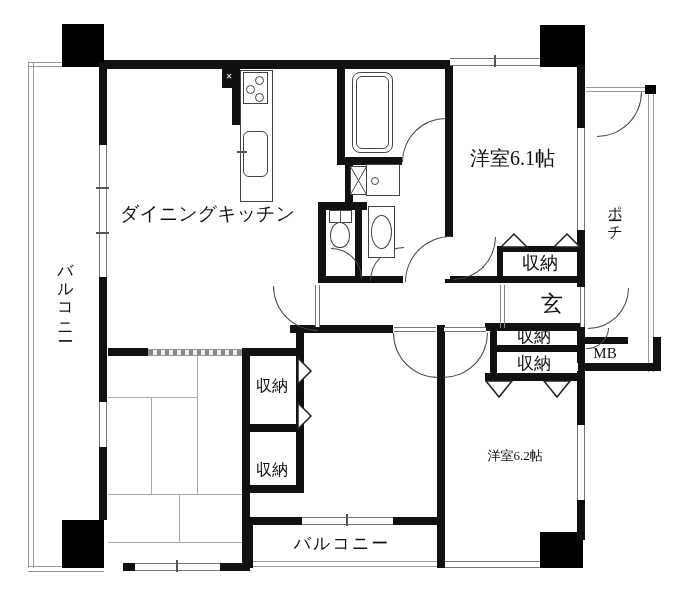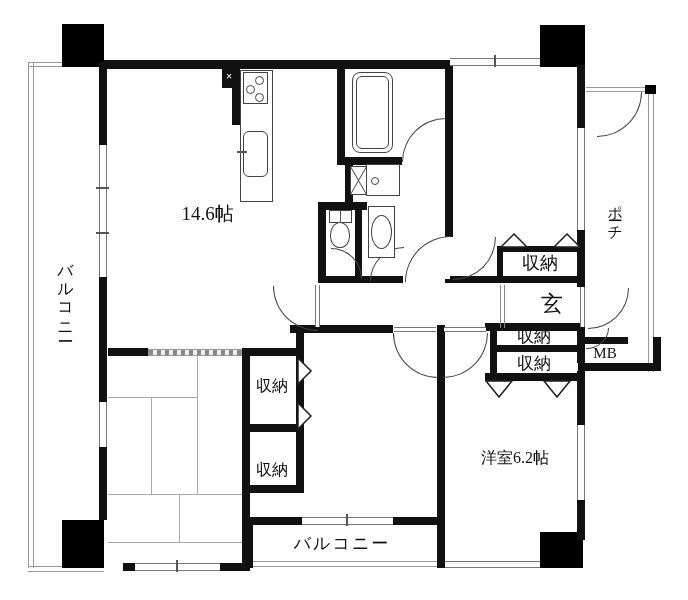--- a/index.html
+++ b/index.html
@@ -161,23 +161,24 @@
   <div class="fx" style="left:330px;top:222px;width:20px;height:26px;border-radius:50% 50% 45% 45%;border-width:1px;"></div>
 
   <div class="tat" style="left:108px;top:397px;width:90px;height:1px;"></div>
   <div class="tat" style="left:197px;top:356px;width:1px;height:139px;"></div>
   <div class="tat" style="left:151px;top:397px;width:1px;height:98px;"></div>
   <div class="tat" style="left:108px;top:494px;width:134px;height:1px;"></div>
   <div class="tat" style="left:108px;top:542px;width:134px;height:1px;"></div>
   <div class="tat" style="left:179px;top:494px;width:1px;height:49px;"></div>
 
   <div class="lbl" style="left:100px;top:203px;width:215px;font-size:19px;">
-    <div>14.6帖</div>
+    <div>ダイニングキッチン</div>
   </div>
-  <div class="lbl" style="left:445px;top:449px;width:140px;font-size:16px;">洋室6.2帖</div>
+  <div class="lbl" style="left:445px;top:147px;width:135px;font-size:20px;">洋室6.1帖</div>
+  <div class="lbl" style="left:445px;top:449px;width:140px;font-size:13px;">洋室6.2帖</div>
   <div class="lbl" style="left:532px;top:291px;width:40px;font-size:22px;">玄</div>
   <div class="lbl" style="left:584px;top:345px;width:42px;font-size:15px;">MB</div>
   <div class="lbl vtext" style="left:606px;top:194px;font-size:15px;">ポーチ</div>
   <div class="lbl vtext" style="left:56px;top:252px;font-size:16px;">バルコニー</div>
   <div class="lbl" style="left:272px;top:534px;width:140px;font-size:17px;letter-spacing:2px;">バルコニー</div>
 
   <div class="lbl" style="left:497px;top:253px;width:86px;font-size:18px;">収納</div>
   <div class="lbl" style="left:490px;top:327px;width:88px;font-size:17px;">収納</div>
   <div class="lbl" style="left:490px;top:354px;width:88px;font-size:17px;">収納</div>
   <div class="lbl" style="left:248px;top:377px;width:48px;font-size:16px;">収納</div>

